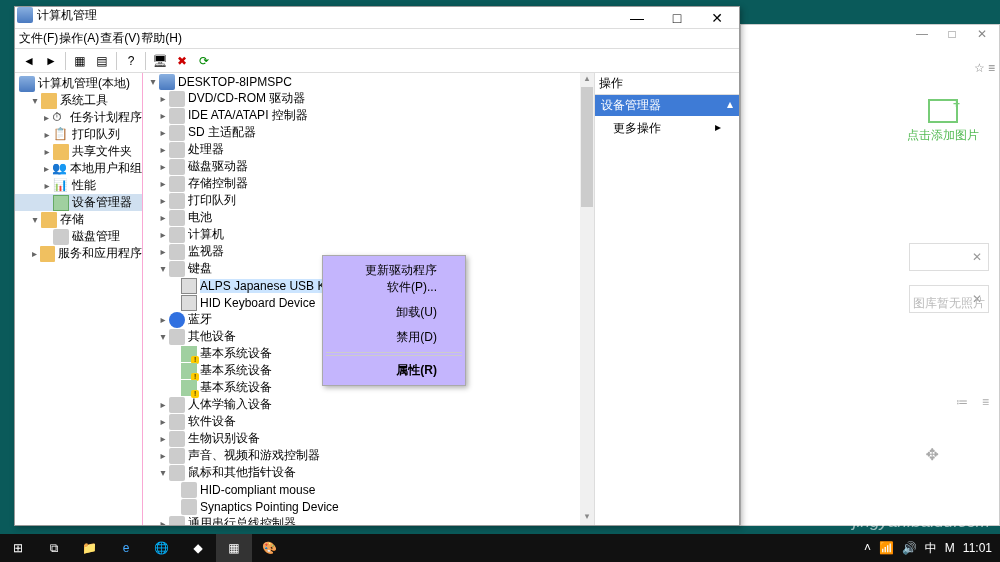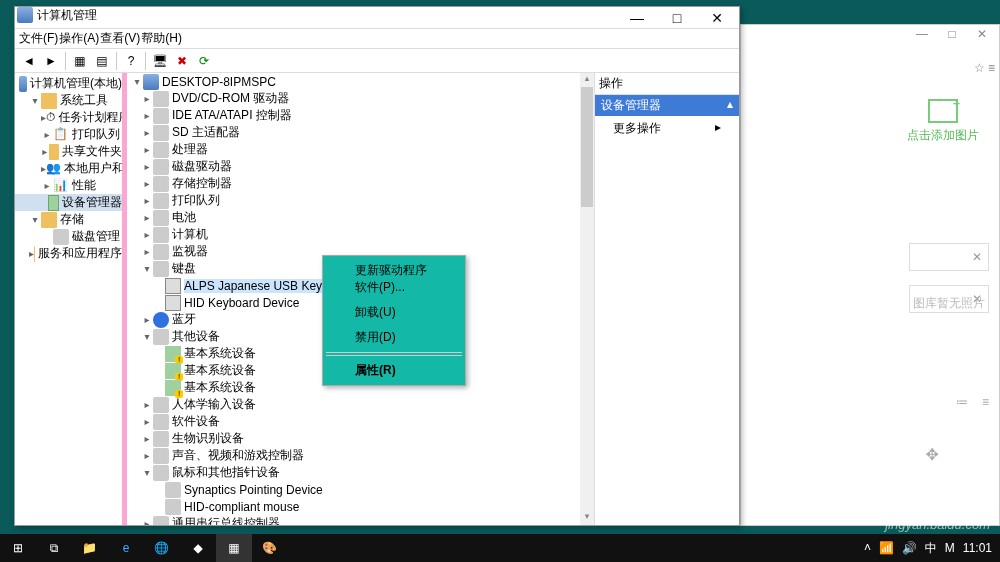--- a/index.html
+++ b/index.html
@@ -13,21 +13,21 @@
 .win-controls { display: flex; }
 .win-controls span { width: 40px; height: 22px; display: flex; align-items: center; justify-content: center; font-size: 14px; }
 .win-controls .close { }
 
 .menubar { height: 20px; display: flex; align-items: center; padding: 0 4px; gap: 1px; border-bottom: 1px solid #ddd; }
 .toolbar { height: 24px; display: flex; align-items: center; padding: 0 4px; gap: 2px; border-bottom: 1px solid #ddd; }
 .toolbar .tb { width: 20px; height: 20px; display: flex; align-items: center; justify-content: center; border: 1px solid transparent; }
 .toolbar .sep { width: 1px; height: 18px; background: #ccc; margin: 0 2px; }
 
 .content { display: flex; height: calc(100% - 66px); }
-.left-pane { width: 112px; border-right: 5px solid #f9a8d4; overflow: hidden; padding: 2px 0; }
+.left-pane { width: 128px; border-right: 1px solid #f9a8d4; overflow: hidden; padding: 2px 0; }
 .mid-pane { flex: 1; overflow-y: auto; overflow-x: hidden; position: relative; border-right: 1px solid #ddd; }
 .right-pane { width: 144px; }
 .right-pane .hdr { background: #fff; padding: 2px 4px; border-bottom: 1px solid #ddd; }
 .right-pane .sel { background: #3e7bd6; color: #fff; padding: 2px 6px; display: flex; justify-content: space-between; }
 .right-pane .act { padding: 4px 18px; display: flex; justify-content: space-between; }
 
 .tree-item { display: flex; align-items: center; height: 17px; padding-left: 4px; white-space: nowrap; }
 .tree-item .exp { width: 12px; text-align: center; color: #666; font-size: 10px; }
 .tree-item .ticon { width: 16px; height: 16px; margin-right: 3px; display: inline-block; }
 .tree-item.sel { background: #d0e0f0; }
@@ -39,42 +39,42 @@
 .ic-computer { background: linear-gradient(#8ab0e0,#4a7ac0); border-radius: 2px; }
 .ic-folder { background: #f0c060; border-radius: 1px; }
 .ic-dev { background: #a0d0a0; border: 1px solid #6a6; }
 .ic-disk { background: #ccc; border-radius: 2px; }
 .ic-kb { background: #ddd; border: 1px solid #888; }
 .ic-bt { background: #3070e0; border-radius: 50%; }
 .ic-warn { position: relative; background: #a0d0a0; }
 .ic-warn::after { content: "!"; position: absolute; right: -2px; bottom: -2px; background: #fc0; color: #000; font-size: 8px; width: 8px; height: 8px; text-align: center; line-height: 8px; border-radius: 2px; }
 
 
-.ctxmenu { position: absolute; left: 322px; top: 255px; width: 144px; background: #14b8a6; border: 1px solid #aaa; box-shadow: 2px 2px 5px rgba(0,0,0,0.3); padding: 2px; z-index: 100; }
+.ctxmenu { position: absolute; left: 322px; top: 255px; width: 144px; background: #c4b5fd; border: 1px solid #aaa; box-shadow: 2px 2px 5px rgba(0,0,0,0.3); padding: 2px; z-index: 100; text-align: right; }
 .ctxmenu .mi { padding: 4px 26px 4px 30px; }
 .ctxmenu hr { border: none; border-top: 1px solid #ccc; margin: 2px 1px; }
 
 
 .browser { position: absolute; left: 740px; top: 24px; width: 260px; height: 502px; background: #fff; border: 1px solid #ccc; }
 .browser .bwin { position: absolute; right: 2px; top: 2px; display: flex; }
 .browser .bwin span { width: 30px; height: 18px; text-align: center; color: #888; }
 .browser .bstar { position: absolute; right: 4px; top: 36px; color: #888; }
 .browser .imgdrop { position: absolute; right: 20px; top: 74px; text-align: left; }
 .browser .imgdrop .ic { width: 30px; height: 24px; border: 2px solid #7c7; margin: 0 auto; position: relative; }
 .browser .imgdrop .ic::after { content: "+"; position: absolute; right: -4px; top: -4px; color: #7c7; font-weight: bold; }
 .browser .imgdrop .txt { color: #5b5; margin-top: 4px; }
 .browser .field { position: absolute; right: 10px; height: 28px; width: 80px; border: 1px solid #ddd; }
 .browser .field .del { position: absolute; right: 6px; top: 6px; color: #999; }
 .browser .ph { position: absolute; right: 14px; top: 270px; color: #bbb; font-size: 12px; }
 .browser .tb2 { position: absolute; right: 10px; top: 370px; display: flex; gap: 14px; color: #aaa; }
 .browser .move { position: absolute; right: 60px; top: 420px; color: #aaa; font-size: 16px; }
 
 
 .watermark { position: absolute; right: 10px; bottom: 30px; color: rgba(255,255,255,0.6); text-align: right; font-size: 18px; font-style: italic; }
-.watermark .sm { font-size: 13px; }
+.watermark .sm { font-size: 17px; }
 
 
 .taskbar { position: absolute; left: 0; bottom: 0; width: 1000px; height: 28px; background: #111; display: flex; align-items: center; }
 .taskbar .tb-item { width: 36px; height: 28px; display: flex; align-items: center; justify-content: center; color: #fff; }
 .taskbar .spacer { flex: 1; }
 .taskbar .tray { display: flex; align-items: center; gap: 8px; padding-right: 8px; color: #fff; font-size: 11px; }
 
 .scrollbar-v { position: absolute; right: 0; top: 0; bottom: 0; width: 14px; background: #f0f0f0; }
 .scrollbar-v .thumb { position: absolute; left: 1px; right: 1px; top: 14px; height: 120px; background: #ccc; }
 .scrollbar-v .arr { position: absolute; left: 0; right: 0; height: 14px; text-align: center; color: #888; font-size: 9px; }
@@ -313,26 +313,26 @@
             <span class="txt">声音、视频和游戏控制器</span>
           </div>
           <div class="tree-item l1">
             <span class="exp">▾</span>
             <span class="ticon ic-disk"></span>
             <span class="txt">鼠标和其他指针设备</span>
           </div>
           <div class="tree-item l2">
             <span class="exp"></span>
             <span class="ticon ic-disk"></span>
+            <span class="txt">HID-compliant mouse</span>
+          </div>
+          <div class="tree-item l2">
+            <span class="exp"></span>
+            <span class="ticon ic-disk"></span>
             <span class="txt">Synaptics Pointing Device</span>
-          </div>
-          <div class="tree-item l2">
-            <span class="exp"></span>
-            <span class="ticon ic-disk"></span>
-            <span class="txt">HID-compliant mouse</span>
           </div>
           <div class="tree-item l1">
             <span class="exp">▸</span>
             <span class="ticon ic-disk"></span>
             <span class="txt">通用串行总线控制器</span>
           </div>
         </div>
       <div class="scrollbar-v">
         <div class="arr" style="top:0">▴</div>
         <div class="thumb"></div>

